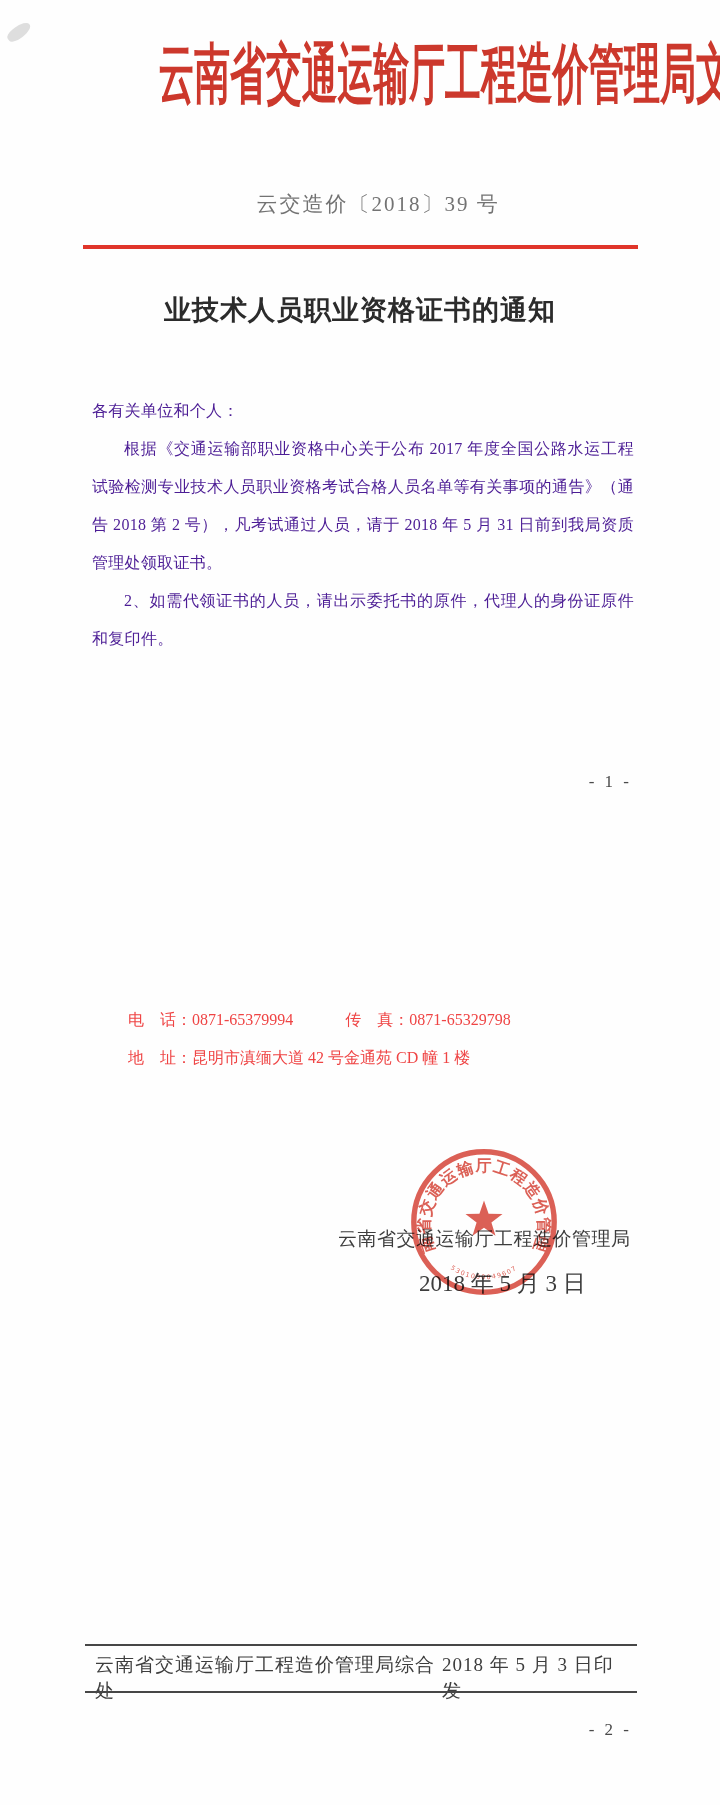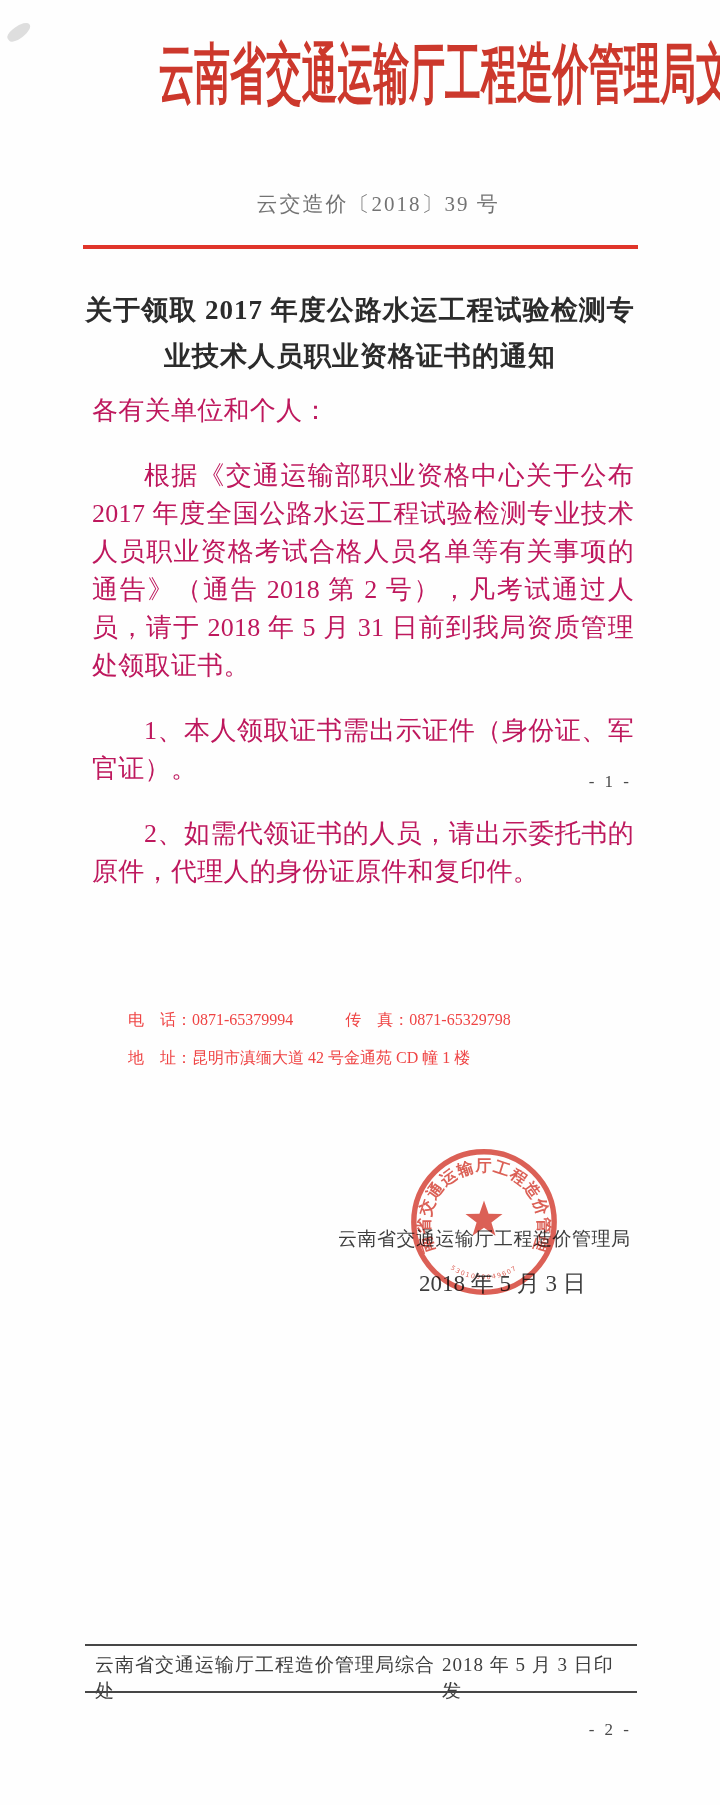--- a/index.html
+++ b/index.html
@@ -28,24 +28,24 @@
     position:absolute; top:245px; left:83px; width:555px; height:4px;
     background:#e0352a;
   }
   .notice-title {
     position:absolute; top:287px; left:60px; right:60px; text-align:center;
     font-size:27px; font-weight:bold; color:#2b2b2b; line-height:46px;
     letter-spacing:1px;
   }
   .body-text {
     position:absolute; top:392px; left:92px; width:542px;
-    font-size:26px; line-height:38px; color:#be185d; text-align:justify;
+    font-size:16px; line-height:38px; color:#4c1d95; text-align:justify;
     letter-spacing:0.3px;
   }
-  .body-text p.indent { text-indent:2em;margin-top:27px; }
+  .body-text p.indent { text-indent:2em; }
   .page-num {
     position:absolute; font-size:17px; color:#4a4a4a; letter-spacing:3px;
   }
   .page-num-1 { top:772px; right:88px; }
   .page-num-2 { top:1720px; right:88px; }
   .contact-block {
     position:absolute; top:1001px; left:128px; width:520px;
     font-size:16px; line-height:38px; color:#ef4444; white-space:nowrap;
   }
   .contact-gap { display:inline-block; width:52px; }
@@ -78,28 +78,26 @@
 
   <div class="scan-artifact"></div>
 
   <div class="org-title">云南省交通运输厅工程造价管理局文件</div>
 
   <div class="doc-number">云交造价〔2018〕39 号</div>
 
   <div class="red-rule"></div>
 
   <div class="notice-title">
-    <div>关于领取 2017 年度公路水运工程试验检测专</div>
     <div>业技术人员职业资格证书的通知</div>
   </div>
 
   <div class="body-text">
     <p>各有关单位和个人：</p>
     <p class="indent">根据《交通运输部职业资格中心关于公布 2017 年度全国公路水运工程试验检测专业技术人员职业资格考试合格人员名单等有关事项的通告》（通告 2018 第 2 号），凡考试通过人员，请于 2018 年 5 月 31 日前到我局资质管理处领取证书。</p>
-    <p class="indent">1、本人领取证书需出示证件（身份证、军官证）。</p>
     <p class="indent">2、如需代领证书的人员，请出示委托书的原件，代理人的身份证原件和复印件。</p>
   </div>
 
   <div class="page-num page-num-1">- 1 -</div>
 
   <div class="contact-block">
     <div><span>电　话：</span><span>0871-65379994</span><span class="contact-gap"></span><span>传　真：</span><span>0871-65329798</span></div>
     <div><span>地　址：</span><span>昆明市滇缅大道 42 号金通苑 CD 幢 1 楼</span></div>
   </div>
 

